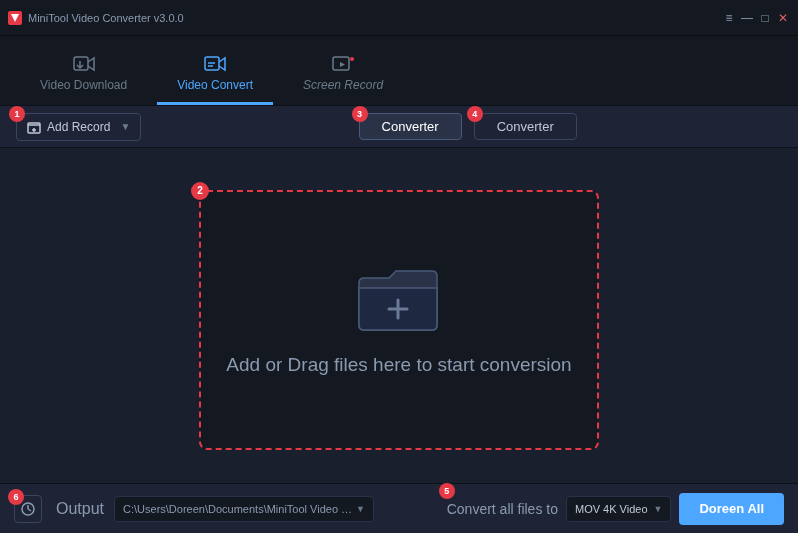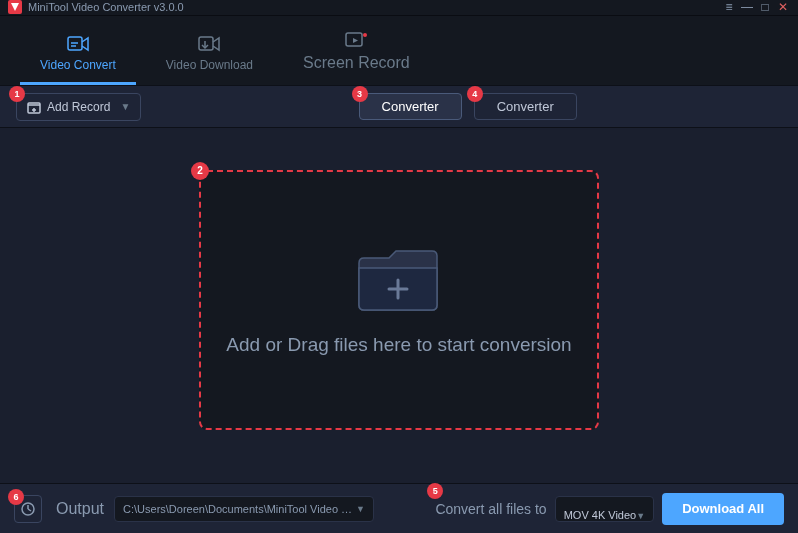--- a/index.html
+++ b/index.html
@@ -9,23 +9,23 @@
       background: #1a1f2e;
       font-family: 'Segoe UI', Arial, sans-serif;
       color: #c8cdd8;
       overflow: hidden;
       position: relative;
     }
 
     
     .title-bar {
       background: #141820;
-      height: 16px;
-      display: flex;
-      align-items: flex-start;
+      height: 36px;
+      display: flex;
+      align-items: center;
       justify-content: space-between;
       padding: 0 8px;
       border-bottom: 1px solid #0a0c12;
     }
     .title-bar-left {
       display: flex;
       align-items: center;
       gap: 6px;
     }
     .app-logo {
@@ -277,21 +277,22 @@
     }
     .convert-format-select {
       background: #141820;
       border: 1px solid #2a3248;
       border-radius: 4px;
       height: 26px;
       padding: 0 8px;
       font-size: 11px;
       color: #c0c8d8;
       display: flex;
-      align-items: flex-end;
+      align-items: center;
+      gap: 6px;
       cursor: pointer;
     }
     .convert-all-btn {
       background: #4da6ff;
       border: none;
       border-radius: 4px;
       height: 32px;
       padding: 0 20px;
       font-size: 13px;
       font-weight: 600;
@@ -316,54 +317,54 @@
   </div>
   <div class="title-bar-controls">
     <button class="title-bar-btn">≡</button>
     <button class="title-bar-btn">—</button>
     <button class="title-bar-btn">□</button>
     <button class="title-bar-btn" style="color:#e06060;">✕</button>
   </div>
 </div>
 
 <div class="tab-bar">
+
+  <div class="nav-tab">
+    <div class="nav-tab-icon">
+      <svg width="22" height="18" viewBox="0 0 22 18" class="icon-svg">
+        <rect x="1" y="2" width="14" height="13" rx="2"></rect>
+        <path d="M15 7l6-4v12l-6-4"></path>
+        <line x1="7" y1="6" x2="7" y2="12"></line>
+        <polyline points="4,10 7,13 10,10"></polyline>
+      </svg>
+    </div>
+    <span style="font-size:12px;">Video Download</span>
+  </div>
 
   <div class="nav-tab active">
     <div class="nav-tab-icon">
       <svg width="22" height="18" viewBox="0 0 22 18" class="icon-svg" style="stroke:#4da6ff;">
         <rect x="1" y="2" width="14" height="13" rx="2"></rect>
         <path d="M15 7l6-4v12l-6-4"></path>
         <line x1="4" y1="8" x2="11" y2="8"></line>
         <line x1="4" y1="11" x2="9" y2="11"></line>
       </svg>
     </div>
     <span style="font-size:12px; color:#4da6ff;">Video Convert</span>
   </div>
 
   <div class="nav-tab">
     <div class="nav-tab-icon">
       <svg width="22" height="18" viewBox="0 0 22 18" class="icon-svg">
-        <rect x="1" y="2" width="14" height="13" rx="2"></rect>
-        <path d="M15 7l6-4v12l-6-4"></path>
-        <line x1="7" y1="6" x2="7" y2="12"></line>
-        <polyline points="4,10 7,13 10,10"></polyline>
-      </svg>
-    </div>
-    <span style="font-size:12px;">Video Download</span>
-  </div>
-
-  <div class="nav-tab">
-    <div class="nav-tab-icon">
-      <svg width="22" height="18" viewBox="0 0 22 18" class="icon-svg">
         <rect x="1" y="2" width="16" height="13" rx="2"></rect>
         <circle cx="20" cy="4" r="2" fill="#e63946" stroke="none"></circle>
         <polygon points="8,7 8,12 13,9.5" fill="#6a7a8a" stroke="none"></polygon>
       </svg>
     </div>
-    <span style="font-size:16px;">Screen Record</span>
+    <span style="font-size:12px;font-style:italic;">Screen Record</span>
   </div>
 </div>
 
 <div class="toolbar">
   <button class="add-files-btn">
     <span class="badge-number">1</span>
     <svg width="14" height="14" viewBox="0 0 14 14" class="icon-svg" style="stroke:#c0c8d8;">
       <rect x="1" y="3" width="12" height="10" rx="1"></rect>
       <path d="M1 5h12"></path>
       <line x1="7" y1="8" x2="7" y2="12"></line>
@@ -422,15 +423,15 @@
     <span class="path-arrow">▼</span>
   </div>
 
   <div class="convert-all-section">
     <span class="badge-number" style="top:-10px; right:-10px; position:absolute;">5</span>
     <span class="convert-label">Convert all files to</span>
     <div class="convert-format-select">
       <span>MOV 4K Video</span>
       <span style="font-size:9px; color:#6a7a8a;">▼</span>
     </div>
-    <button class="convert-all-btn">Download All</button>
+    <button class="convert-all-btn">Doreen All</button>
   </div>
 </div>
 
 </body></html>

